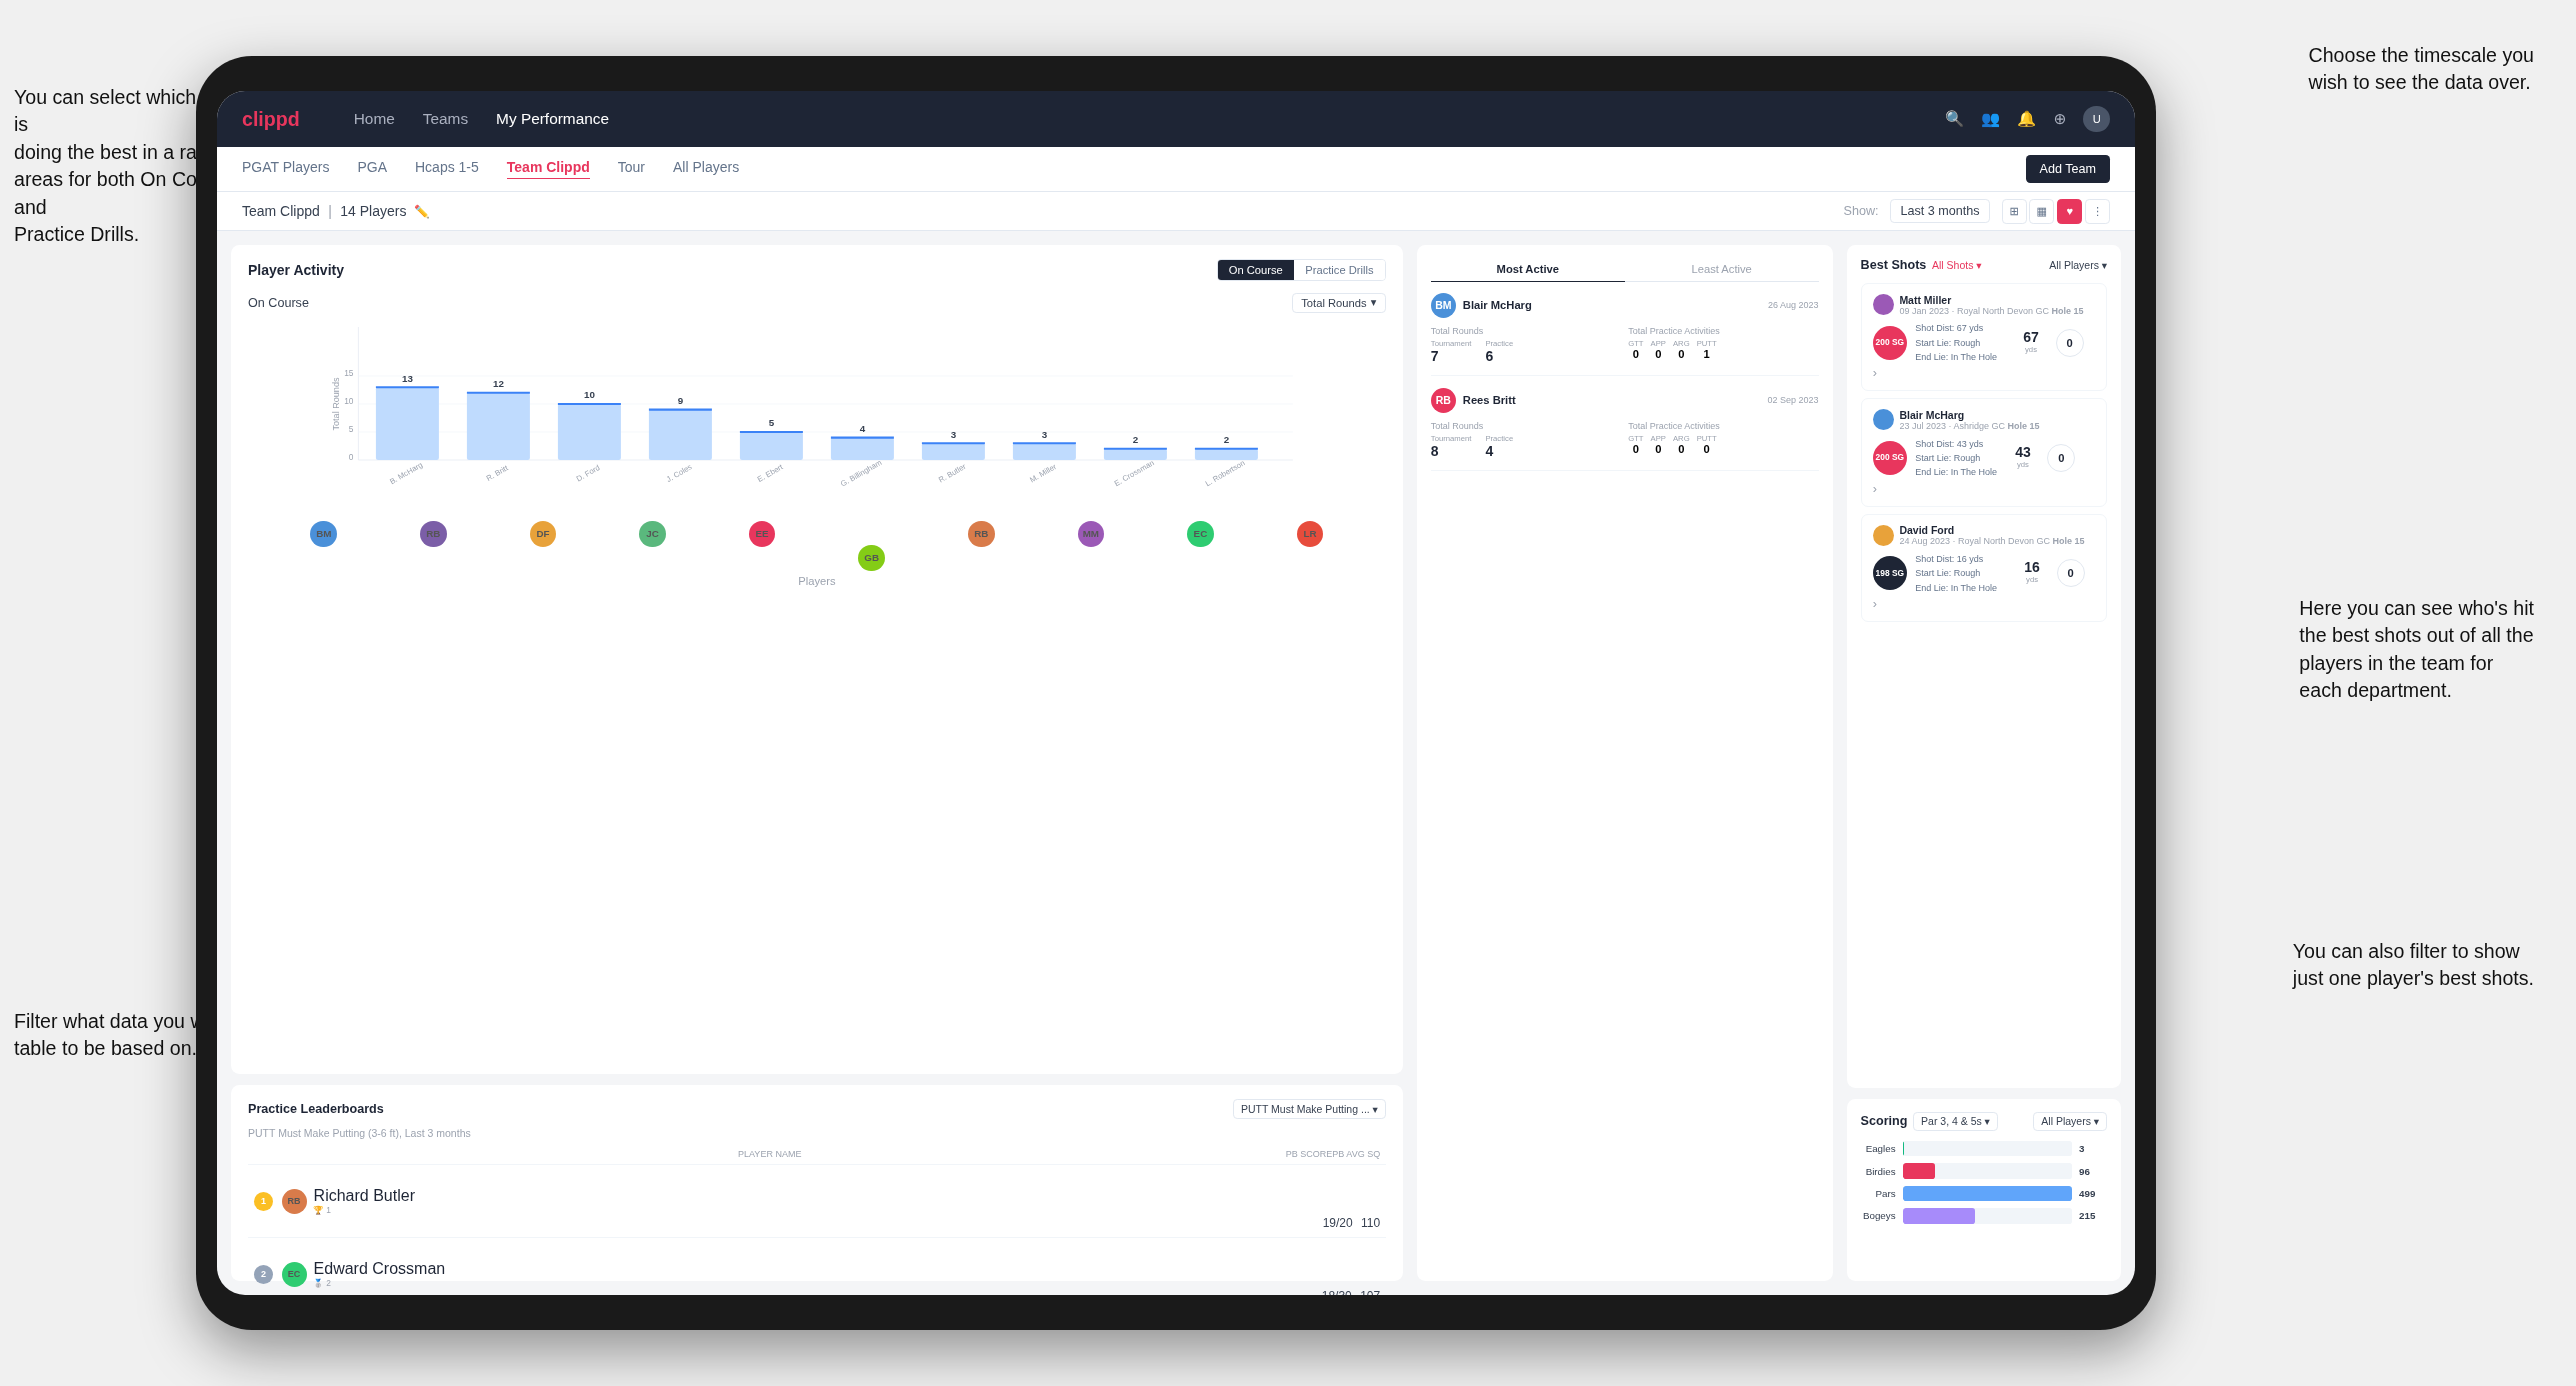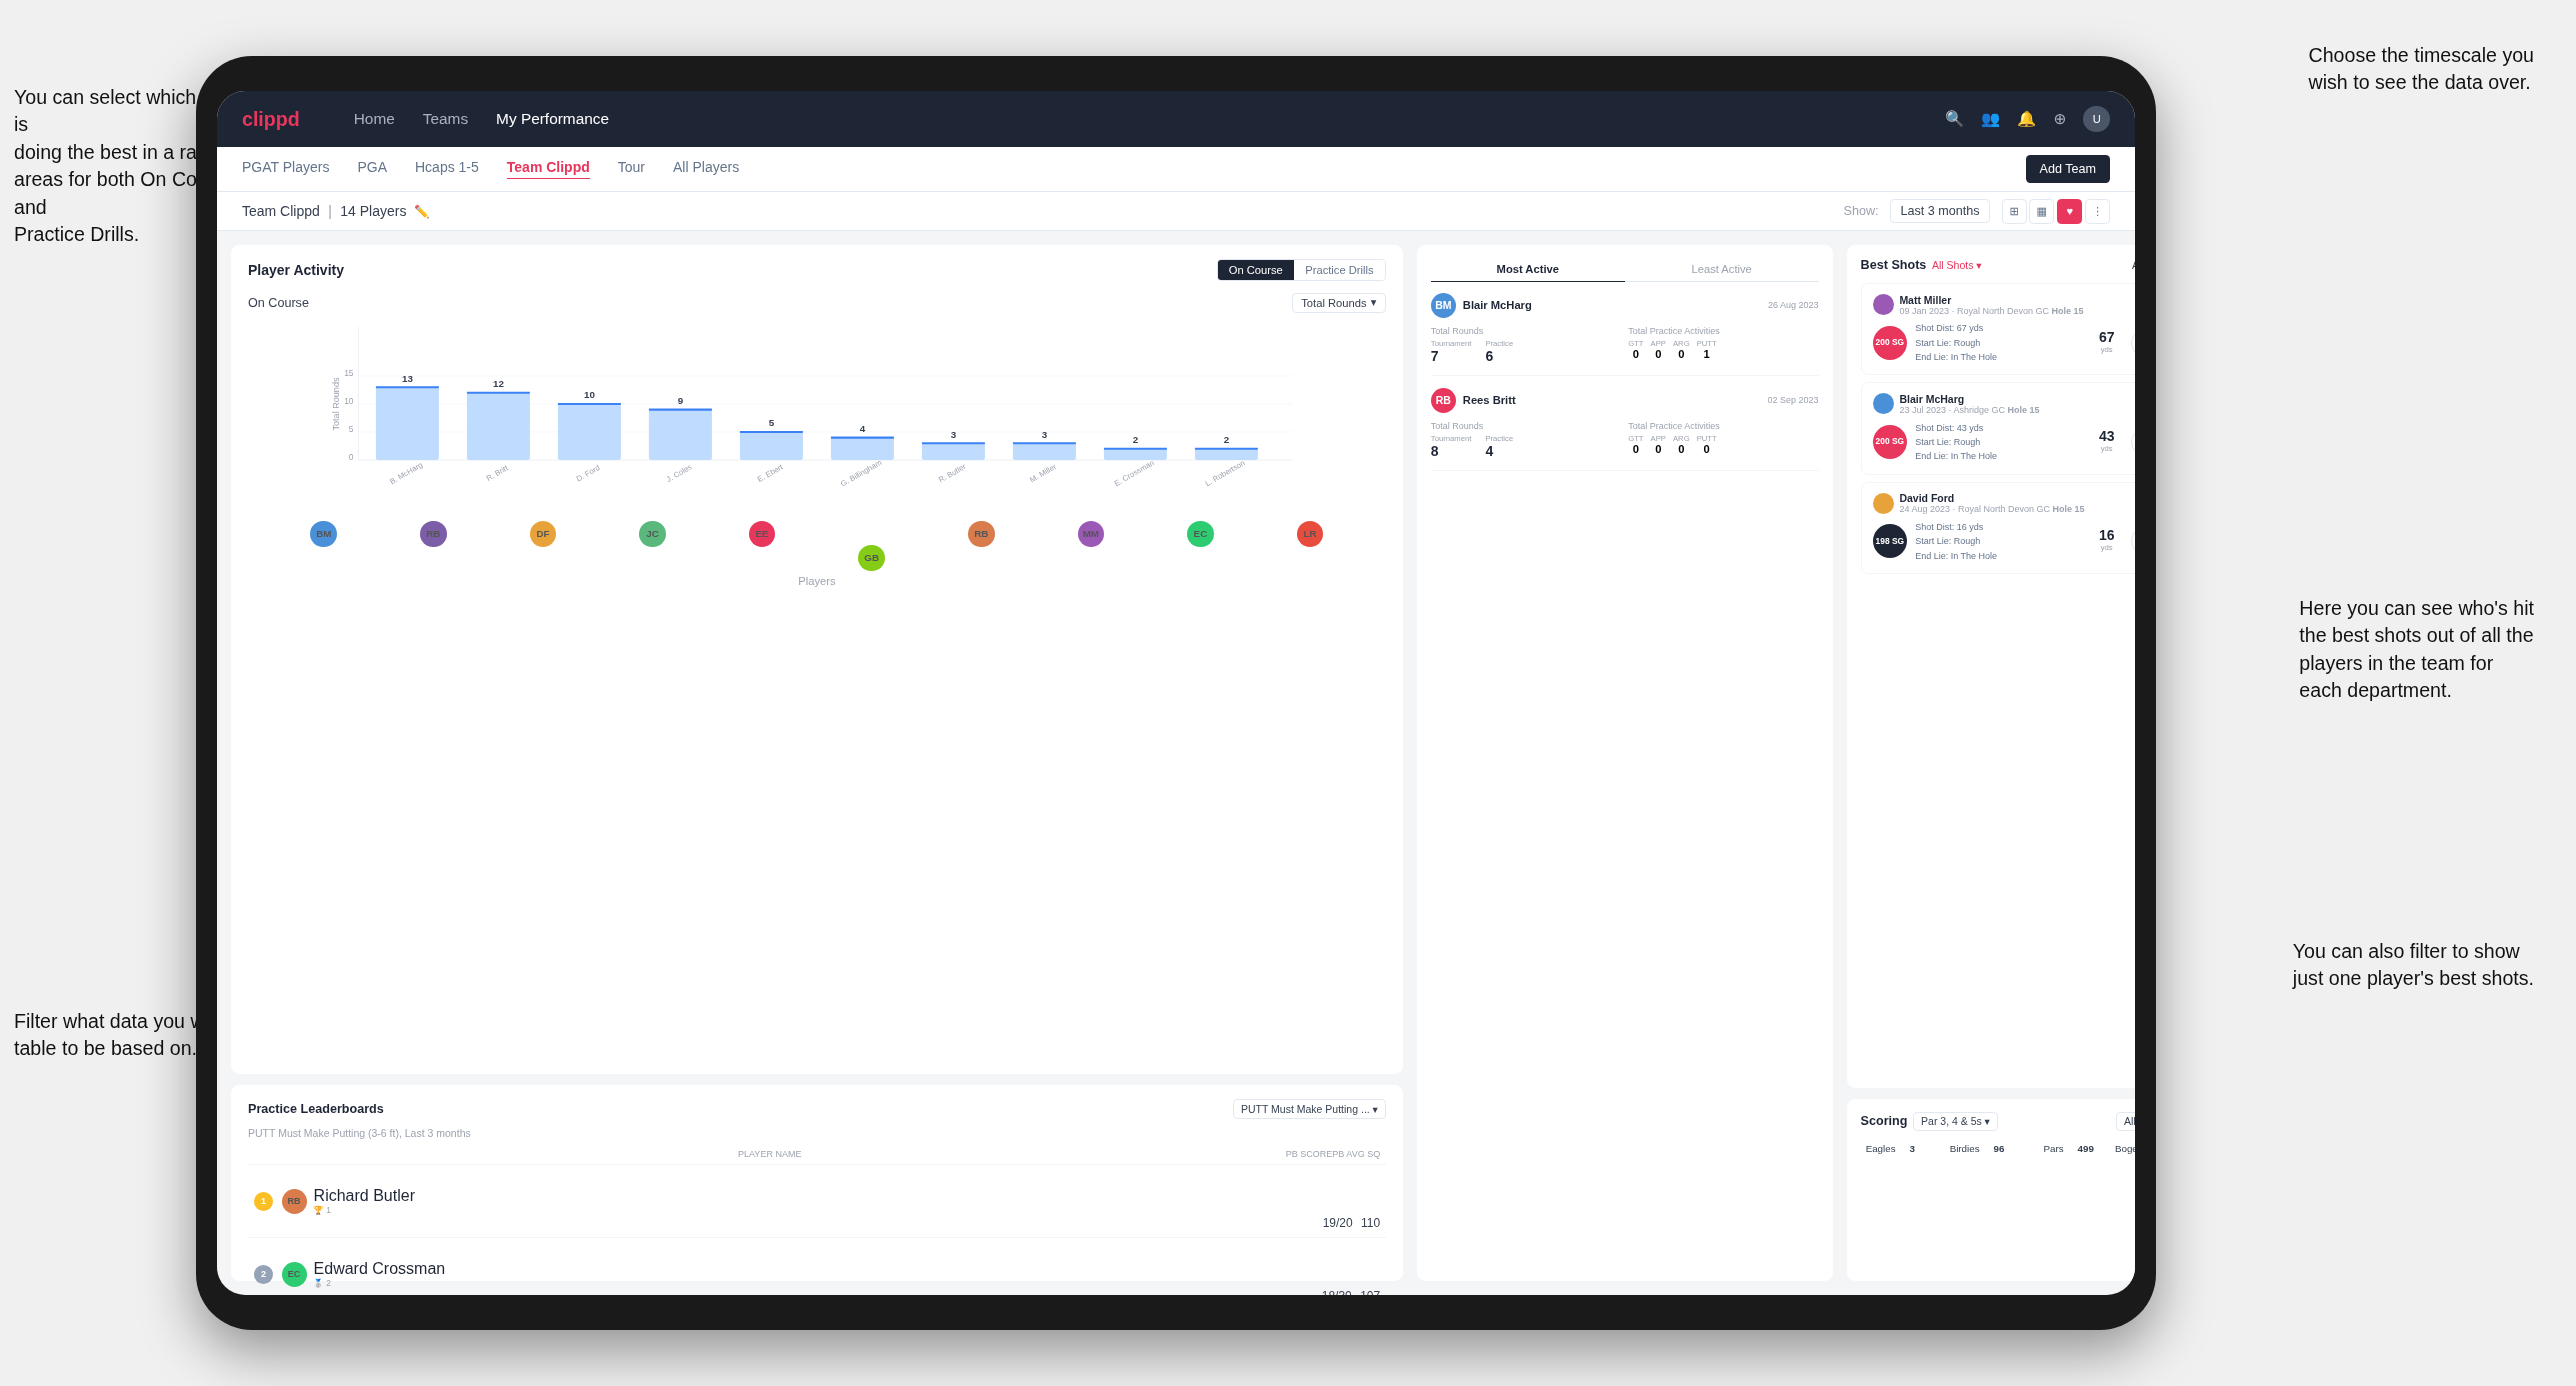--- a/index.html
+++ b/index.html
@@ -561,22 +561,23 @@
       gap: 2.8px;
     }
 
     .shot-card {
       border: 0.7px solid #f1f5f9;
       border-radius: 7px;
       padding: 9.8px 11.2px;
       margin-bottom: 7px;
       display: flex;
       align-items: flex-start;
-      gap: 14px;
+      gap: 2px;
       cursor: pointer;
+      flex-direction: column;
     }
 
     .shot-player-header {
       display: flex;
       align-items: center;
       gap: 5.6px;
       margin-bottom: 5.6px;
     }
 
     .shot-player-avatar {
@@ -680,21 +681,21 @@
     }
 
     .scoring-title {
       font-size: 12.6px;
       font-weight: 700;
       color: #1e2535;
     }
 
     .scoring-bar-chart {
       display: flex;
-      flex-direction: row;
+      flex-direction: column;
       gap: 7px;
     }
 
     .score-row {
       display: flex;
       align-items: center;
       gap: 7px;
     }
 
     .score-label {

